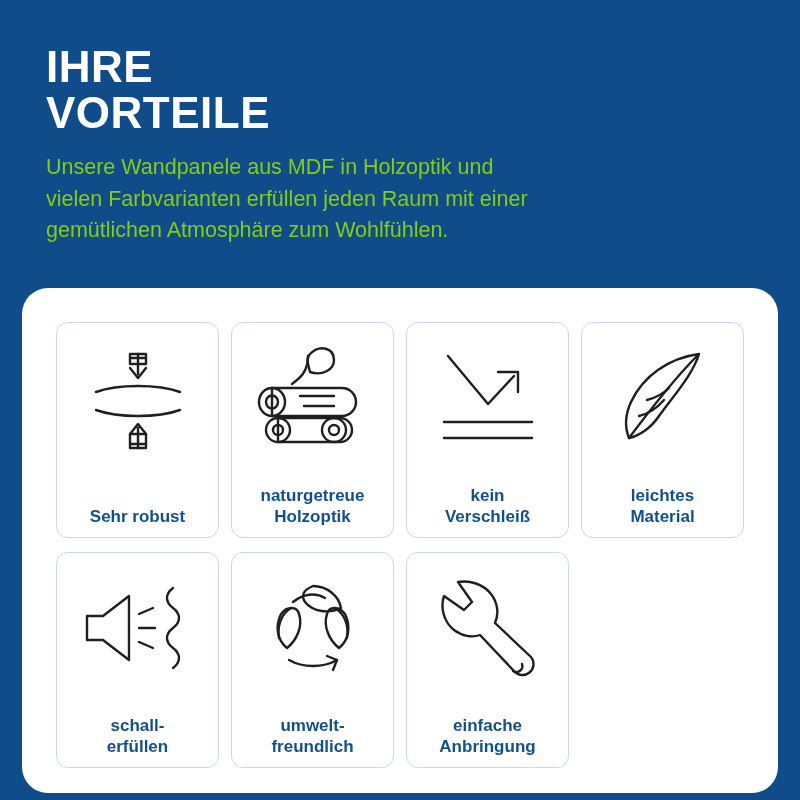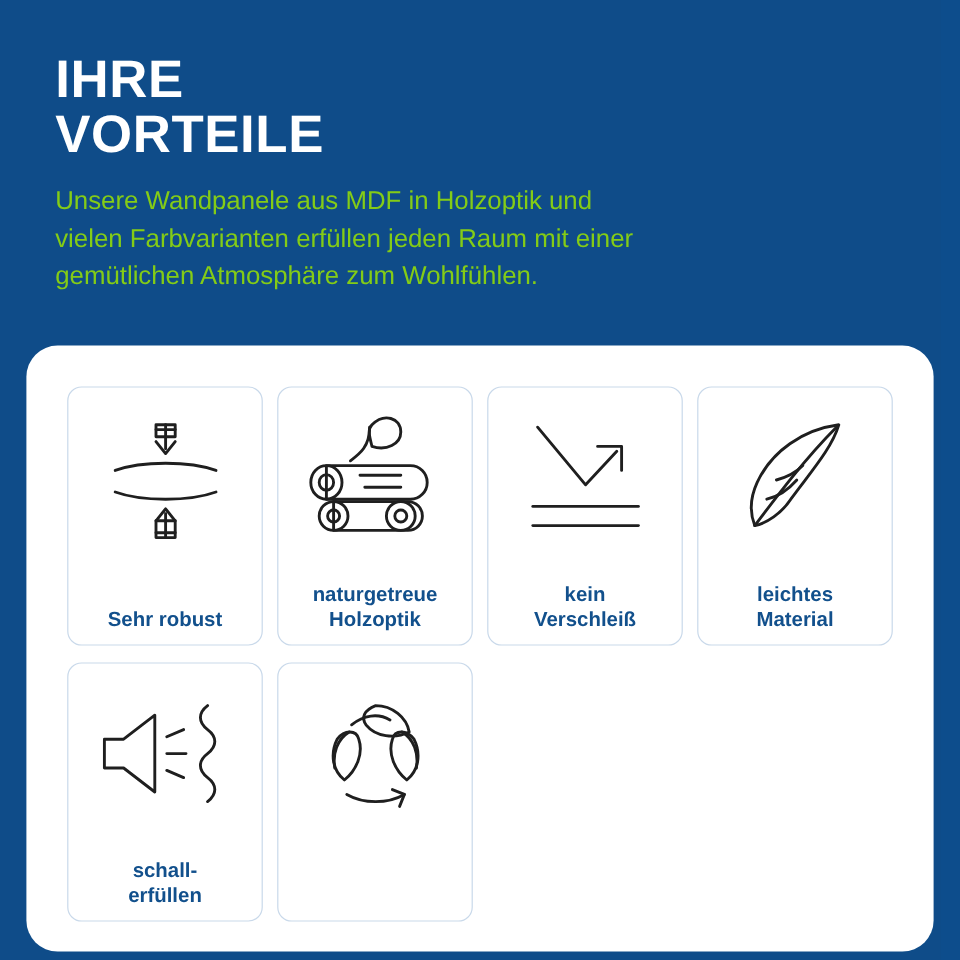--- a/index.html
+++ b/index.html
@@ -185,18 +185,30 @@
             <path d="M60 18 c14 0 26 10 28 22 c-12 6 -28 4 -36 -6 c-4 -6 -2 -12 8 -16 z"></path>
             <path d="M40 34 c10 -8 22 -10 32 -4"></path>
             <path d="M28 46 c-6 12 -4 26 6 34 c10 -8 16 -22 12 -34 c-2 -8 -12 -8 -18 0 z"></path>
             <path d="M26 70 c-2 -12 2 -24 12 -30"></path>
             <path d="M92 46 c6 12 4 26 -6 34 c-10 -8 -16 -22 -12 -34 c2 -8 12 -8 18 0 z"></path>
             <path d="M94 70 c2 -12 -2 -24 -12 -30"></path>
             <path d="M36 92 c14 8 34 8 48 0"></path>
             <path d="M84 92 l-10 -4 M84 92 l-4 10"></path>
           </svg>
         </div>
-      </div>
-
+        <div class="tile-label">umwelt-
+freundlich</div>
+      </div>
+
+      <div class="tile">
+        <div class="icon-box">
+          <svg width="120" height="120" viewBox="0 0 120 120" fill="none" stroke="#1f1f1f" stroke-width="2.4" stroke-linecap="round" stroke-linejoin="round">
+            <path d="M30 14 l14 20 l-8 8 l-20 -14 c-4 12 0 26 10 34 c8 6 18 8 26 5 l34 36 a11 11 0 0 0 17 -14 l-36 -34 c4 -9 3 -20 -4 -29 C55 16 42 12 30 14 z"></path>
+            <path d="M94 96 a6 6 0 0 1 -9 7"></path>
+          </svg>
+        </div>
+        <div class="tile-label">einfache
+Anbringung</div>
+      </div>
 
     </div>
   </div>
 </div>
 
 </body></html>

